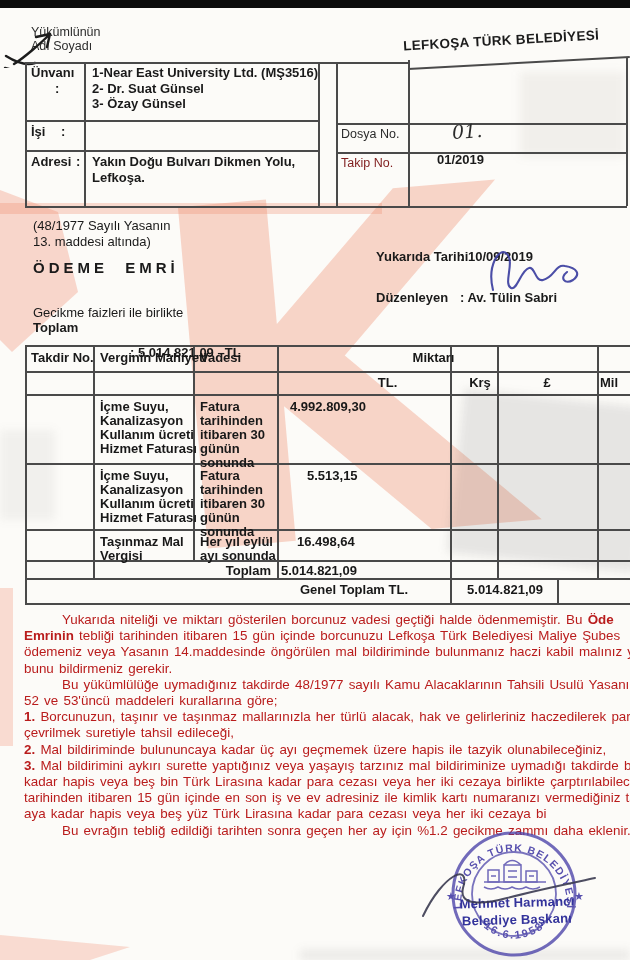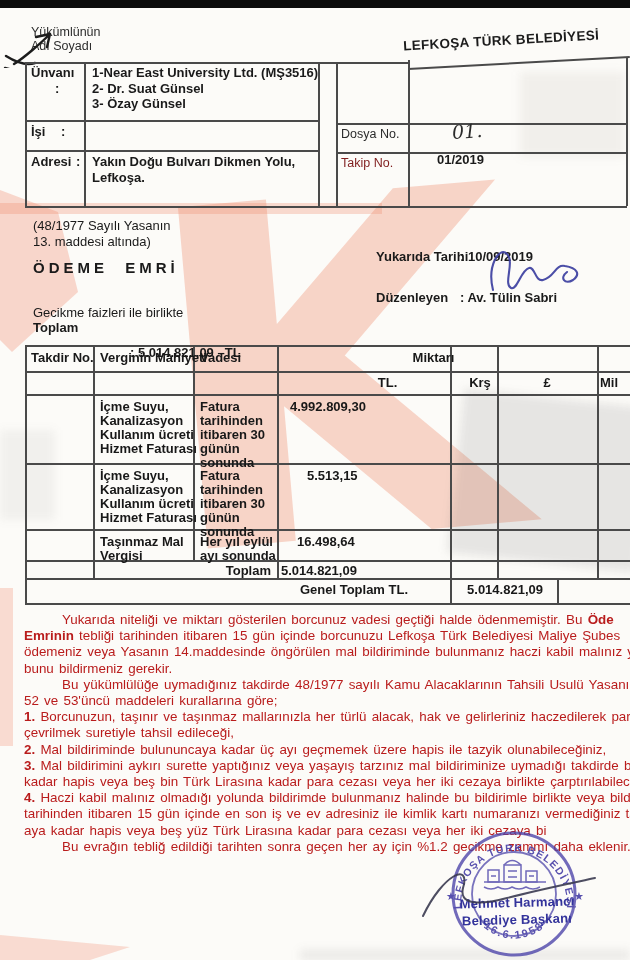--- a/index.html
+++ b/index.html
@@ -178,21 +178,20 @@
       <div class="bline"><span class="b">Emrinin</span><span> tebliği tarihinden itibaren 15 gün içinde borcunuzu Lefkoşa Türk Belediyesi Maliye Şubes</span></div>
       <div class="bline"><span>ödemeniz veya Yasanın 14.maddesinde öngörülen mal bildiriminde bulunmanız haczi kabil malınız yo</span></div>
       <div class="bline"><span>bunu bildirmeniz gerekir.</span></div>
       <div class="bline ind"><span>Bu yükümlülüğe uymadığınız takdirde 48/1977 sayılı Kamu Alacaklarının Tahsili Usulü Yasanın</span></div>
       <div class="bline"><span>52 ve 53'üncü maddeleri kurallarına göre;</span></div>
       <div class="bline"><span class="b">1.</span><span> Borcunuzun, taşınır ve taşınmaz mallarınızla her türlü alacak, hak ve gelirleriniz haczedilerek par</span></div>
       <div class="bline"><span>çevrilmek suretiyle tahsil edileceği,</span></div>
       <div class="bline"><span class="b">2.</span><span>  Mal bildiriminde bulununcaya kadar üç ayı geçmemek üzere hapis ile tazyik olunabileceğiniz,</span></div>
       <div class="bline"><span class="b">3.</span><span> Mal bildirimini aykırı surette yaptığınız veya yaşayış tarzınız mal bildiriminize uymadığı takdirde bir</span></div>
       <div class="bline"><span>kadar hapis veya beş bin Türk Lirasına kadar para cezası veya her iki cezaya birlikte çarptırılabileceğiniz</span></div>
-      <div class="bline"><span class="b">4.</span><span> Haczi kabil malınız olmadığı yolunda bildirimde bulunmanız halinde bu bildirimle birlikte veya bild</span></div>
       <div class="bline"><span>tarihinden itibaren 15 gün içinde en son iş ve ev adresiniz ile kimlik kartı numaranızı vermediğiniz takdird</span></div>
       <div class="bline"><span>aya kadar hapis veya beş yüz Türk Lirasına kadar para cezası veya her iki cezaya bi</span></div>
       <div class="bline ind"><span>Bu evrağın tebliğ edildiği tarihten sonra geçen her ay için %1.2 gecikme zammı daha eklenir.</span></div>
     </div>
 
   <svg class="abs" style="left:428px;top:828px;opacity:.92;" width="176" height="132" viewBox="0 0 176 132">
     <circle cx="86" cy="66" r="61" stroke="#4a42a8" stroke-width="3" fill="none" opacity=".85"></circle>
     <circle cx="86" cy="66" r="42" stroke="#4a42a8" stroke-width="1.8" fill="none" opacity=".8"></circle>
     <defs>
       <path id="ringTop" d="M 36 94 A 53 53 0 1 1 136 94"></path>

